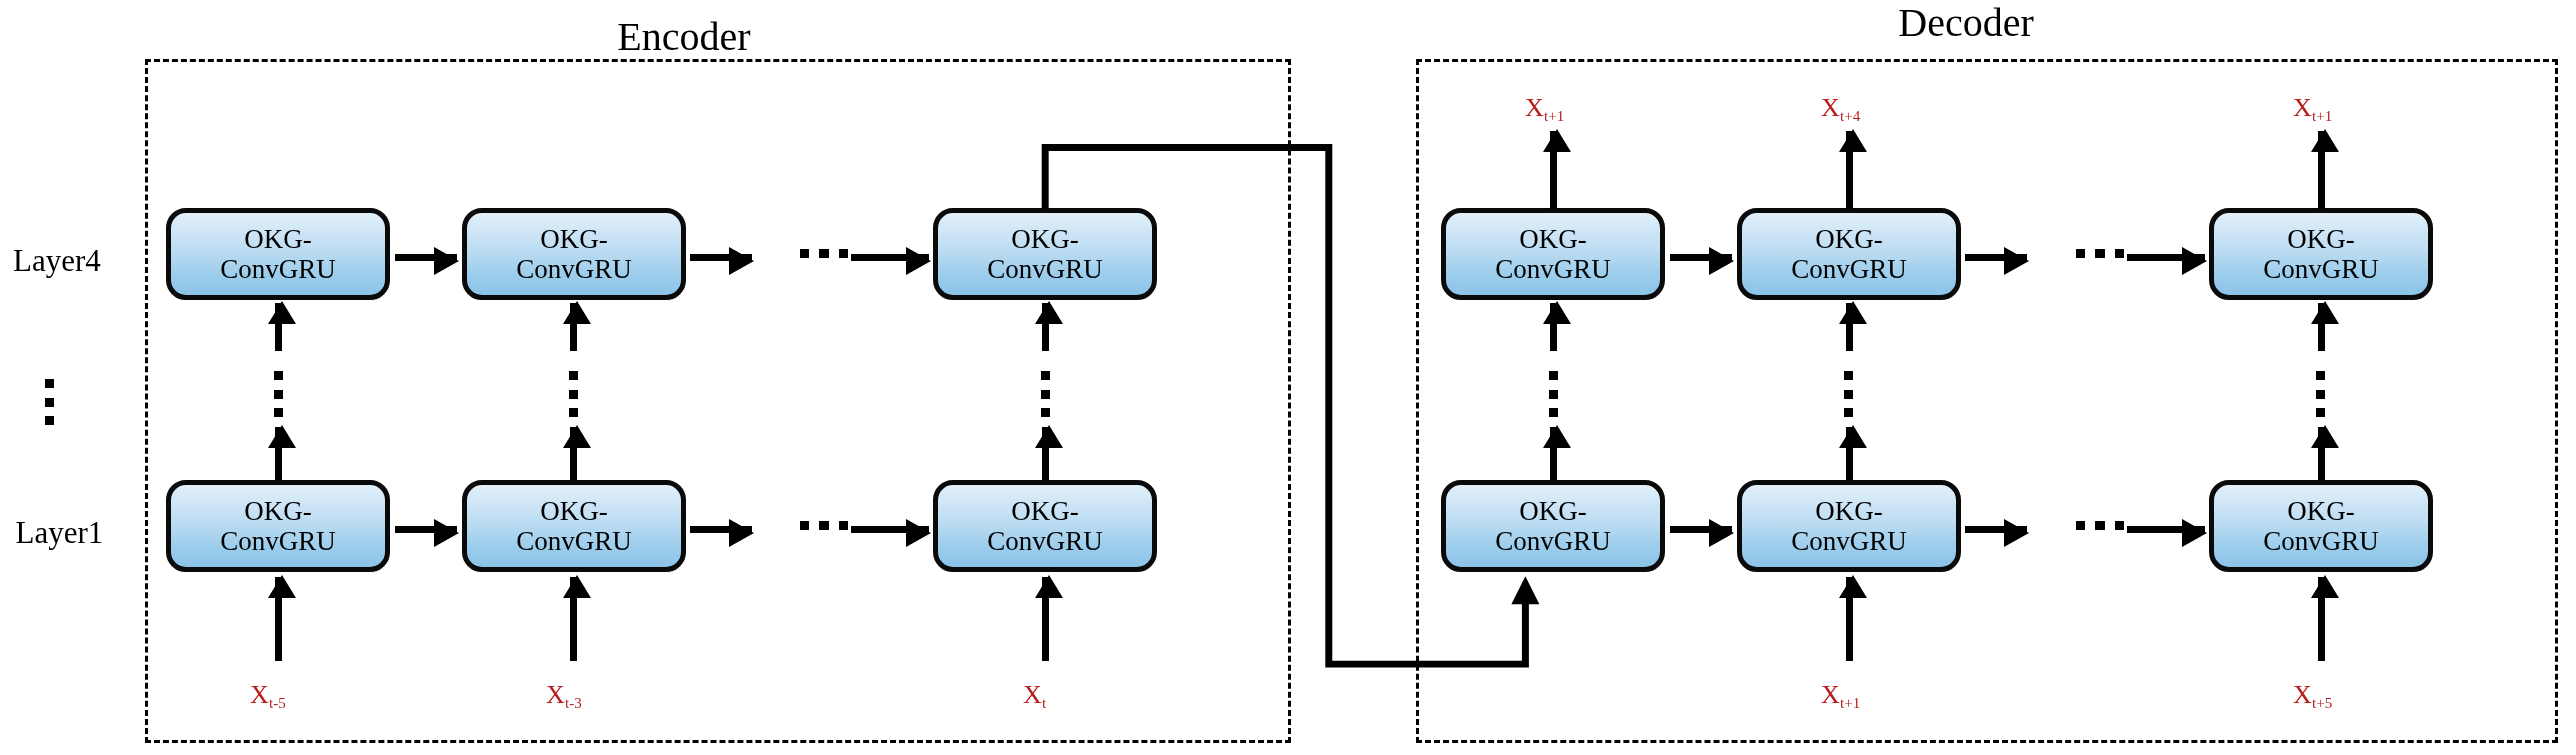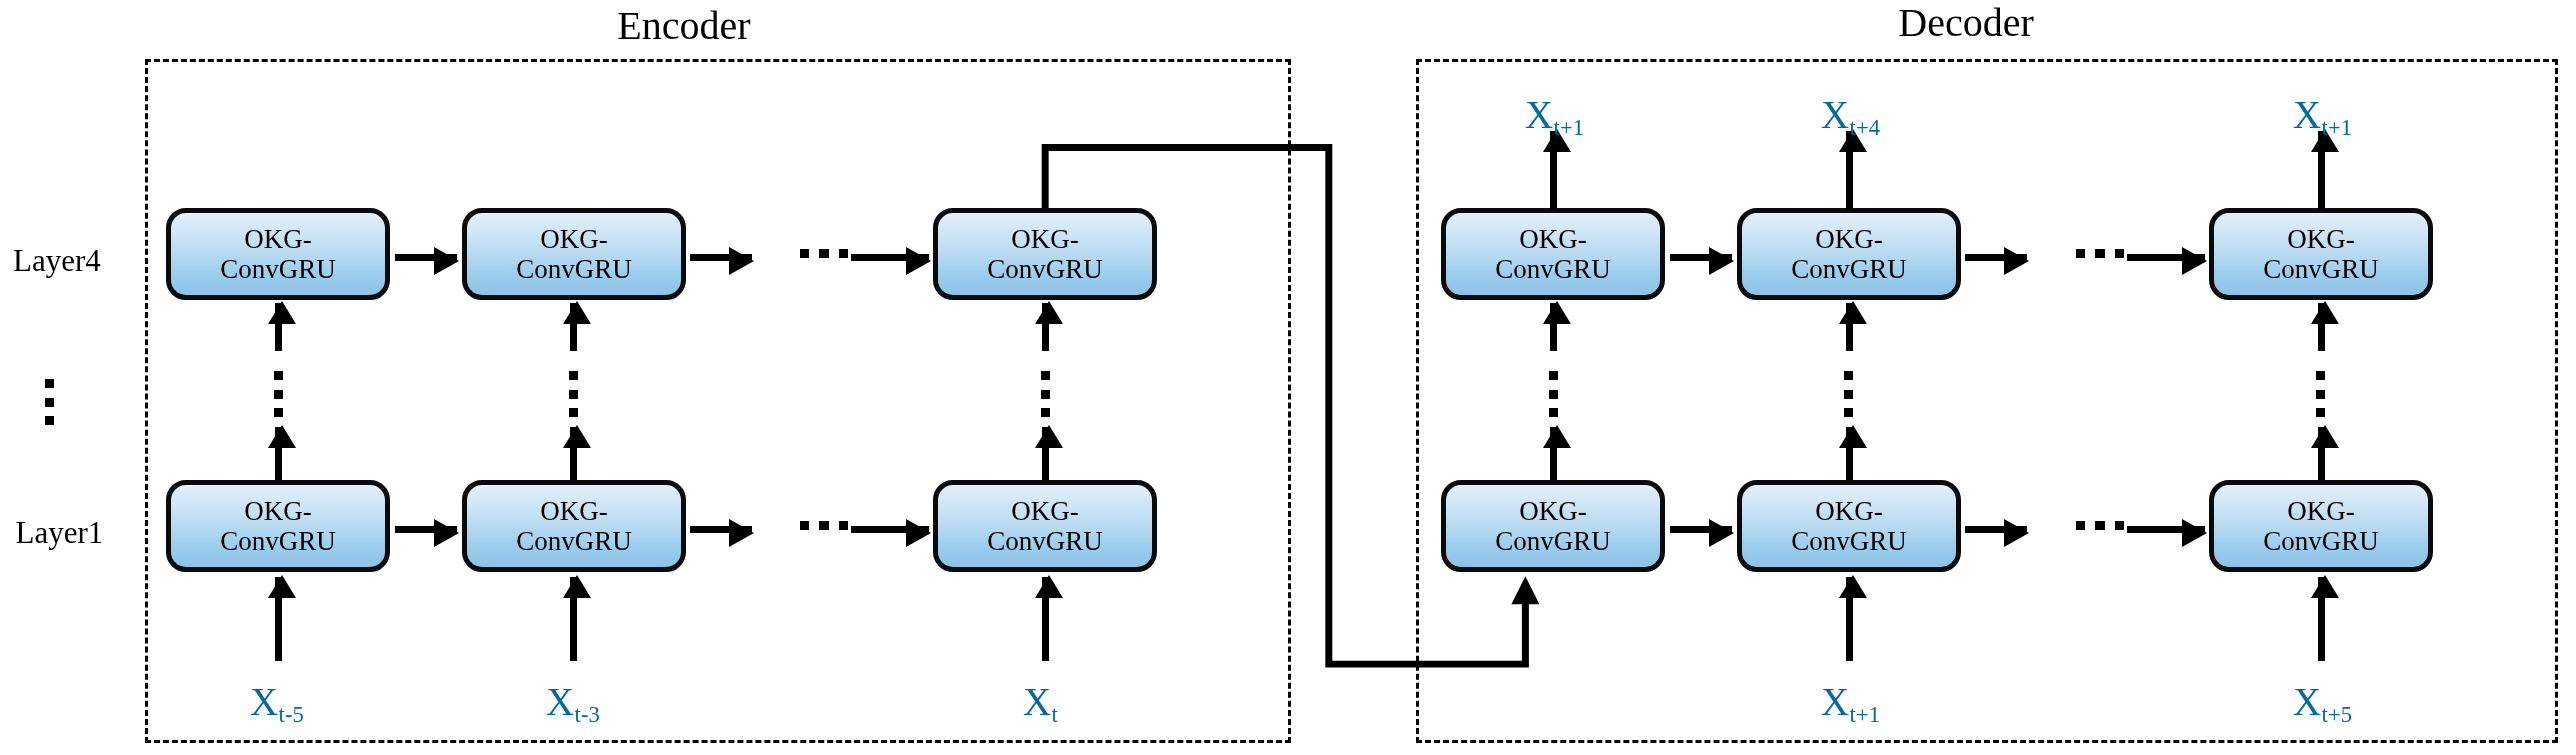--- a/index.html
+++ b/index.html
@@ -117,22 +117,22 @@
   }
   .dots-v i {
     display: block;
     width: 9.3px; height: 9.3px;
     background: #000;
   }
 
   
   .xlabel {
     position: absolute;
-    font-size: 39px;
-    color: #0369a1;
+    font-size: 26px;
+    color: #b91c1c;
     white-space: nowrap;
     line-height: 1;
   }
   .xlabel sub {
     font-size: 0.58em;
     vertical-align: baseline;
     position: relative;
     top: 0.30em;
     left: 0.02em;
   }
@@ -143,21 +143,21 @@
     left: 0; top: 0;
     width: 2576px; height: 755px;
     pointer-events: none;
   }
 </style>
 </head>
 <body>
 
 <div id="canvas">
 
-  <div class="section-title" style="left:591px; top:6px; width:186px;">Encoder</div>
+  <div class="section-title" style="left:591px; top:17px; width:186px;">Encoder</div>
   <div class="section-title" style="left:1873px; top:3.1px; width:186px;">Decoder</div>
 
   <div class="region" style="left:145px; top:59px; width:1146px; height:684px;"></div>
   <div class="region" style="left:1416px; top:59px; width:1142px; height:684px;"></div>
 
   <div class="row-label" style="left:13px; top:245px;">Layer4</div>
   <div class="dots-v" style="left:45px; top:379px;">
       <i></i>
       <i></i>
       <i></i>

